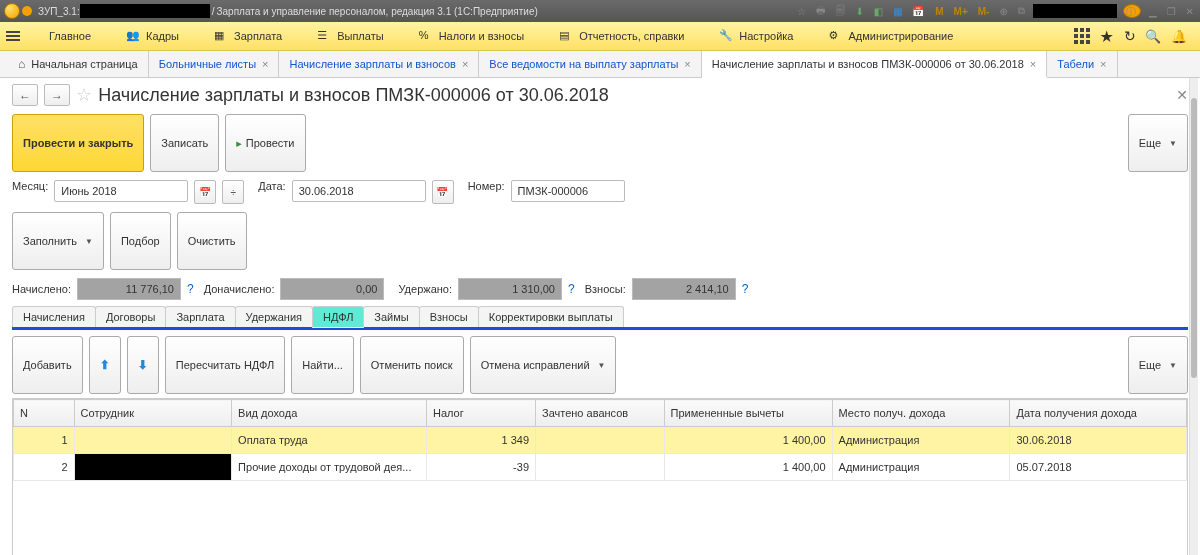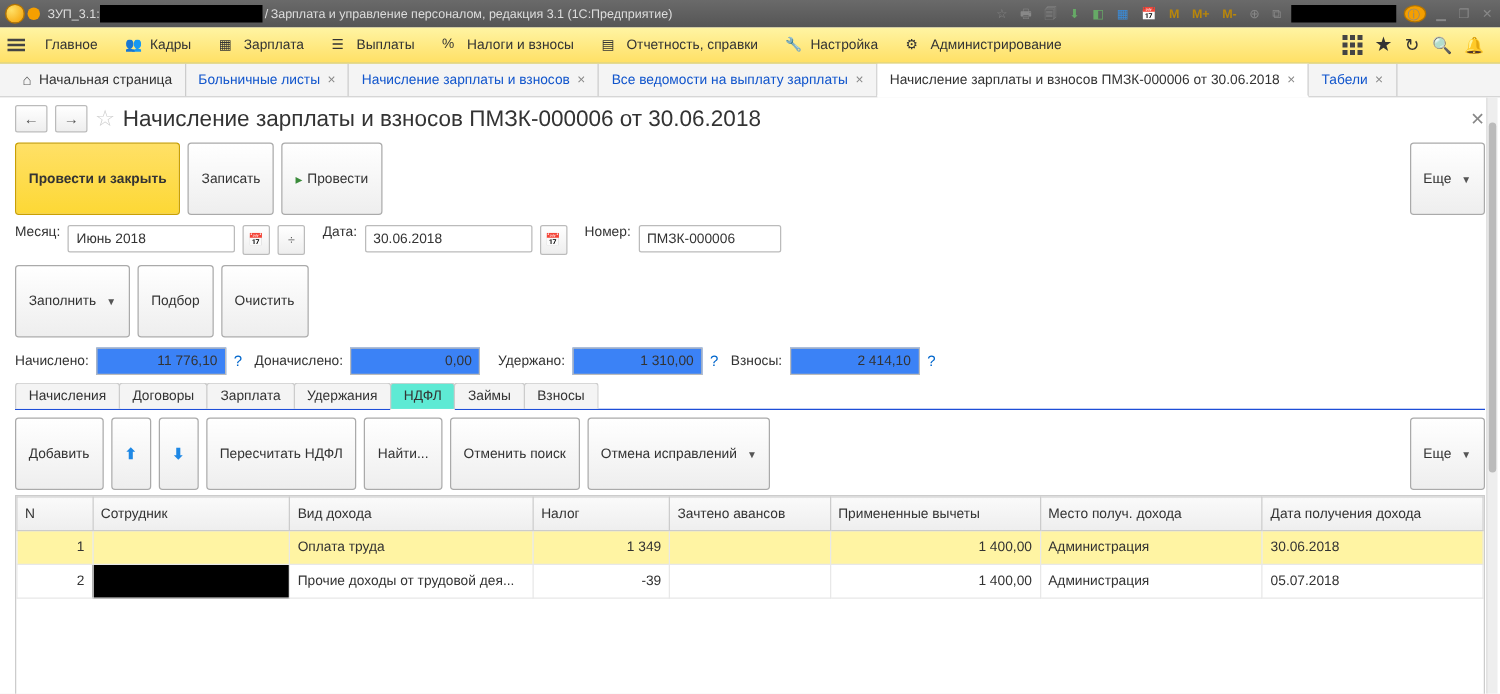--- a/index.html
+++ b/index.html
@@ -4,21 +4,21 @@
 <style>
 html,body{margin:0;padding:0;font-family:Arial,Helvetica,sans-serif;font-size:11px;color:#333;background:#f0f0f0}
 body{width:1200px;height:555px;overflow:hidden}
 .titlebar{height:22px;background:linear-gradient(#6a6a6a,#555);display:flex;align-items:center;color:#ddd;font-size:10px;padding:0 4px}
 .titlebar .orb{width:14px;height:14px;border-radius:50%;background:radial-gradient(circle at 30% 30%,#ffe066,#f59f00);margin-right:2px;border:1px solid #b37400}
 .titlebar .orb2{width:10px;height:10px;border-radius:50%;background:#f59f00;margin-right:6px}
 .titlebar .blk{background:#000;height:14px}
 .titlebar .tr{margin-left:auto;display:flex;gap:6px;align-items:center;color:#888;font-size:10px}
 .titlebar .tr span{padding:0 2px}
 .titlebar .iorb{width:12px;height:12px;border-radius:50%;background:#f59f00;border:1px solid #b37400;display:inline-block}
-.mainmenu{height:28px;background:linear-gradient(#fff4a3,#ffe066);display:flex;align-items:center;border-bottom:1px solid #d9c84a;padding:0 6px;gap:2px}
+.mainmenu{height:28px;background:linear-gradient(#fff4a3,#ffe066);display:flex;align-items:center;border-bottom:1px solid #d9c84a;padding:0 6px;gap:15px}
 .mainmenu .item{display:flex;align-items:center;gap:6px;padding:4px 10px;cursor:pointer;color:#333}
 .mainmenu .burger{display:flex;flex-direction:column;gap:2px;margin-right:4px}
 .mainmenu .burger div{width:14px;height:2px;background:#444}
 .mainmenu .ico{width:14px;height:14px;display:inline-block}
 .mainmenu .right{margin-left:auto;display:flex;gap:10px;align-items:center;padding-right:6px}
 .mainmenu .grid9{display:grid;grid-template-columns:repeat(3,4px);grid-template-rows:repeat(3,4px);gap:2px}
 .mainmenu .grid9 div{background:#444}
 .tabbar{height:26px;background:#f4f4f4;border-bottom:1px solid #ccc;display:flex;align-items:stretch;padding-left:8px}
 .tabbar .tab{display:flex;align-items:center;padding:0 10px;border-right:1px solid #ccc;cursor:pointer;gap:6px;color:#1155cc;font-size:11px}
 .tabbar .tab:first-child{color:#333}
@@ -35,23 +35,23 @@
 .btn{height:22px;padding:17px 10px;border:1px solid #aaa;background:linear-gradient(#fff,#eee);border-radius:3px;display:flex;align-items:center;cursor:pointer;color:#333;gap:4px}
 .btn.primary{background:linear-gradient(#ffe066,#fdd835);border-color:#caa002;font-weight:bold}
 .btn .dd{font-size:8px;color:#555;margin-left:4px}
 .toolbar .spacer{margin-left:auto}
 .row{display:flex;align-items:flex-start;gap:6px;margin-bottom:8px}
 .row label{color:#333}
 .input{height:20px;border:1px solid #bbb;padding:0 6px;background:#fff;display:flex;align-items:center;border-radius:2px}
 .input.date{width:120px}
 .iconbtn{width:20px;height:22px;border:1px solid #bbb;background:linear-gradient(#fff,#eee);border-radius:2px;display:flex;align-items:center;justify-content:center;cursor:pointer;font-size:10px;color:#555}
 .sumrow{display:flex;align-items:center;gap:6px;margin-bottom:6px}
-.suminput{height:20px;border:1px solid #bbb;padding:0 6px;background:#3b82f6;width:90px;text-align:right;display:flex;align-items:center;justify-content:flex-end}
+.suminput{height:20px;border:1px solid #bbb;padding:0 6px;background:#a3a3a3;width:90px;text-align:right;display:flex;align-items:center;justify-content:flex-end}
 .q{color:#0066cc;cursor:pointer;font-size:12px}
-.subtabs{display:flex;border-bottom:1px solid #1d4ed8;margin-bottom:6px}
+.subtabs{display:flex;border-bottom:3px solid #1d4ed8;margin-bottom:6px}
 .subtabs .st{padding:4px 10px;border:1px solid #ccc;border-bottom:none;background:#f4f4f4;margin-right:-1px;cursor:pointer;border-radius:3px 3px 0 0;color:#333}
 .subtabs .st.active{background:#5eead4;position:relative;z-index:1;border-bottom:1px solid #fff;margin-bottom:-1px}
 .tbltool{display:flex;gap:6px;margin-bottom:4px;align-items:center}
 .table-wrap{border:1px solid #ccc;height:170px;overflow:hidden}
 table{border-collapse:collapse;width:100%;font-size:11px}
 th{background:linear-gradient(#fafafa,#eee);border:1px solid #ccc;padding:4px 6px;text-align:left;font-weight:normal;color:#333;height:18px}
 td{border:1px solid #e8e8e8;padding:4px 6px;height:18px}
 tr.sel td{background:#fff4a3}
 td.num{text-align:right}
 .blkcell{background:#000}
@@ -254,20 +254,21 @@
   </div>
 
   <div class="subtabs" id="subtabs">
       <div class="st">Начисления</div>
       <div class="st">Договоры</div>
       <div class="st">Зарплата</div>
       <div class="st">Удержания</div>
       <div class="st active">НДФЛ</div>
       <div class="st">Займы</div>
       <div class="st">Взносы</div>
+      <div class="st">Корректировки выплаты</div>
     </div>
 
   <div class="tbltool">
     <div class="btn">
         <span>Добавить</span>
       </div>
     <div class="btn">
         <span class="arrowbtn">⬆</span>
       </div>
     <div class="btn">

